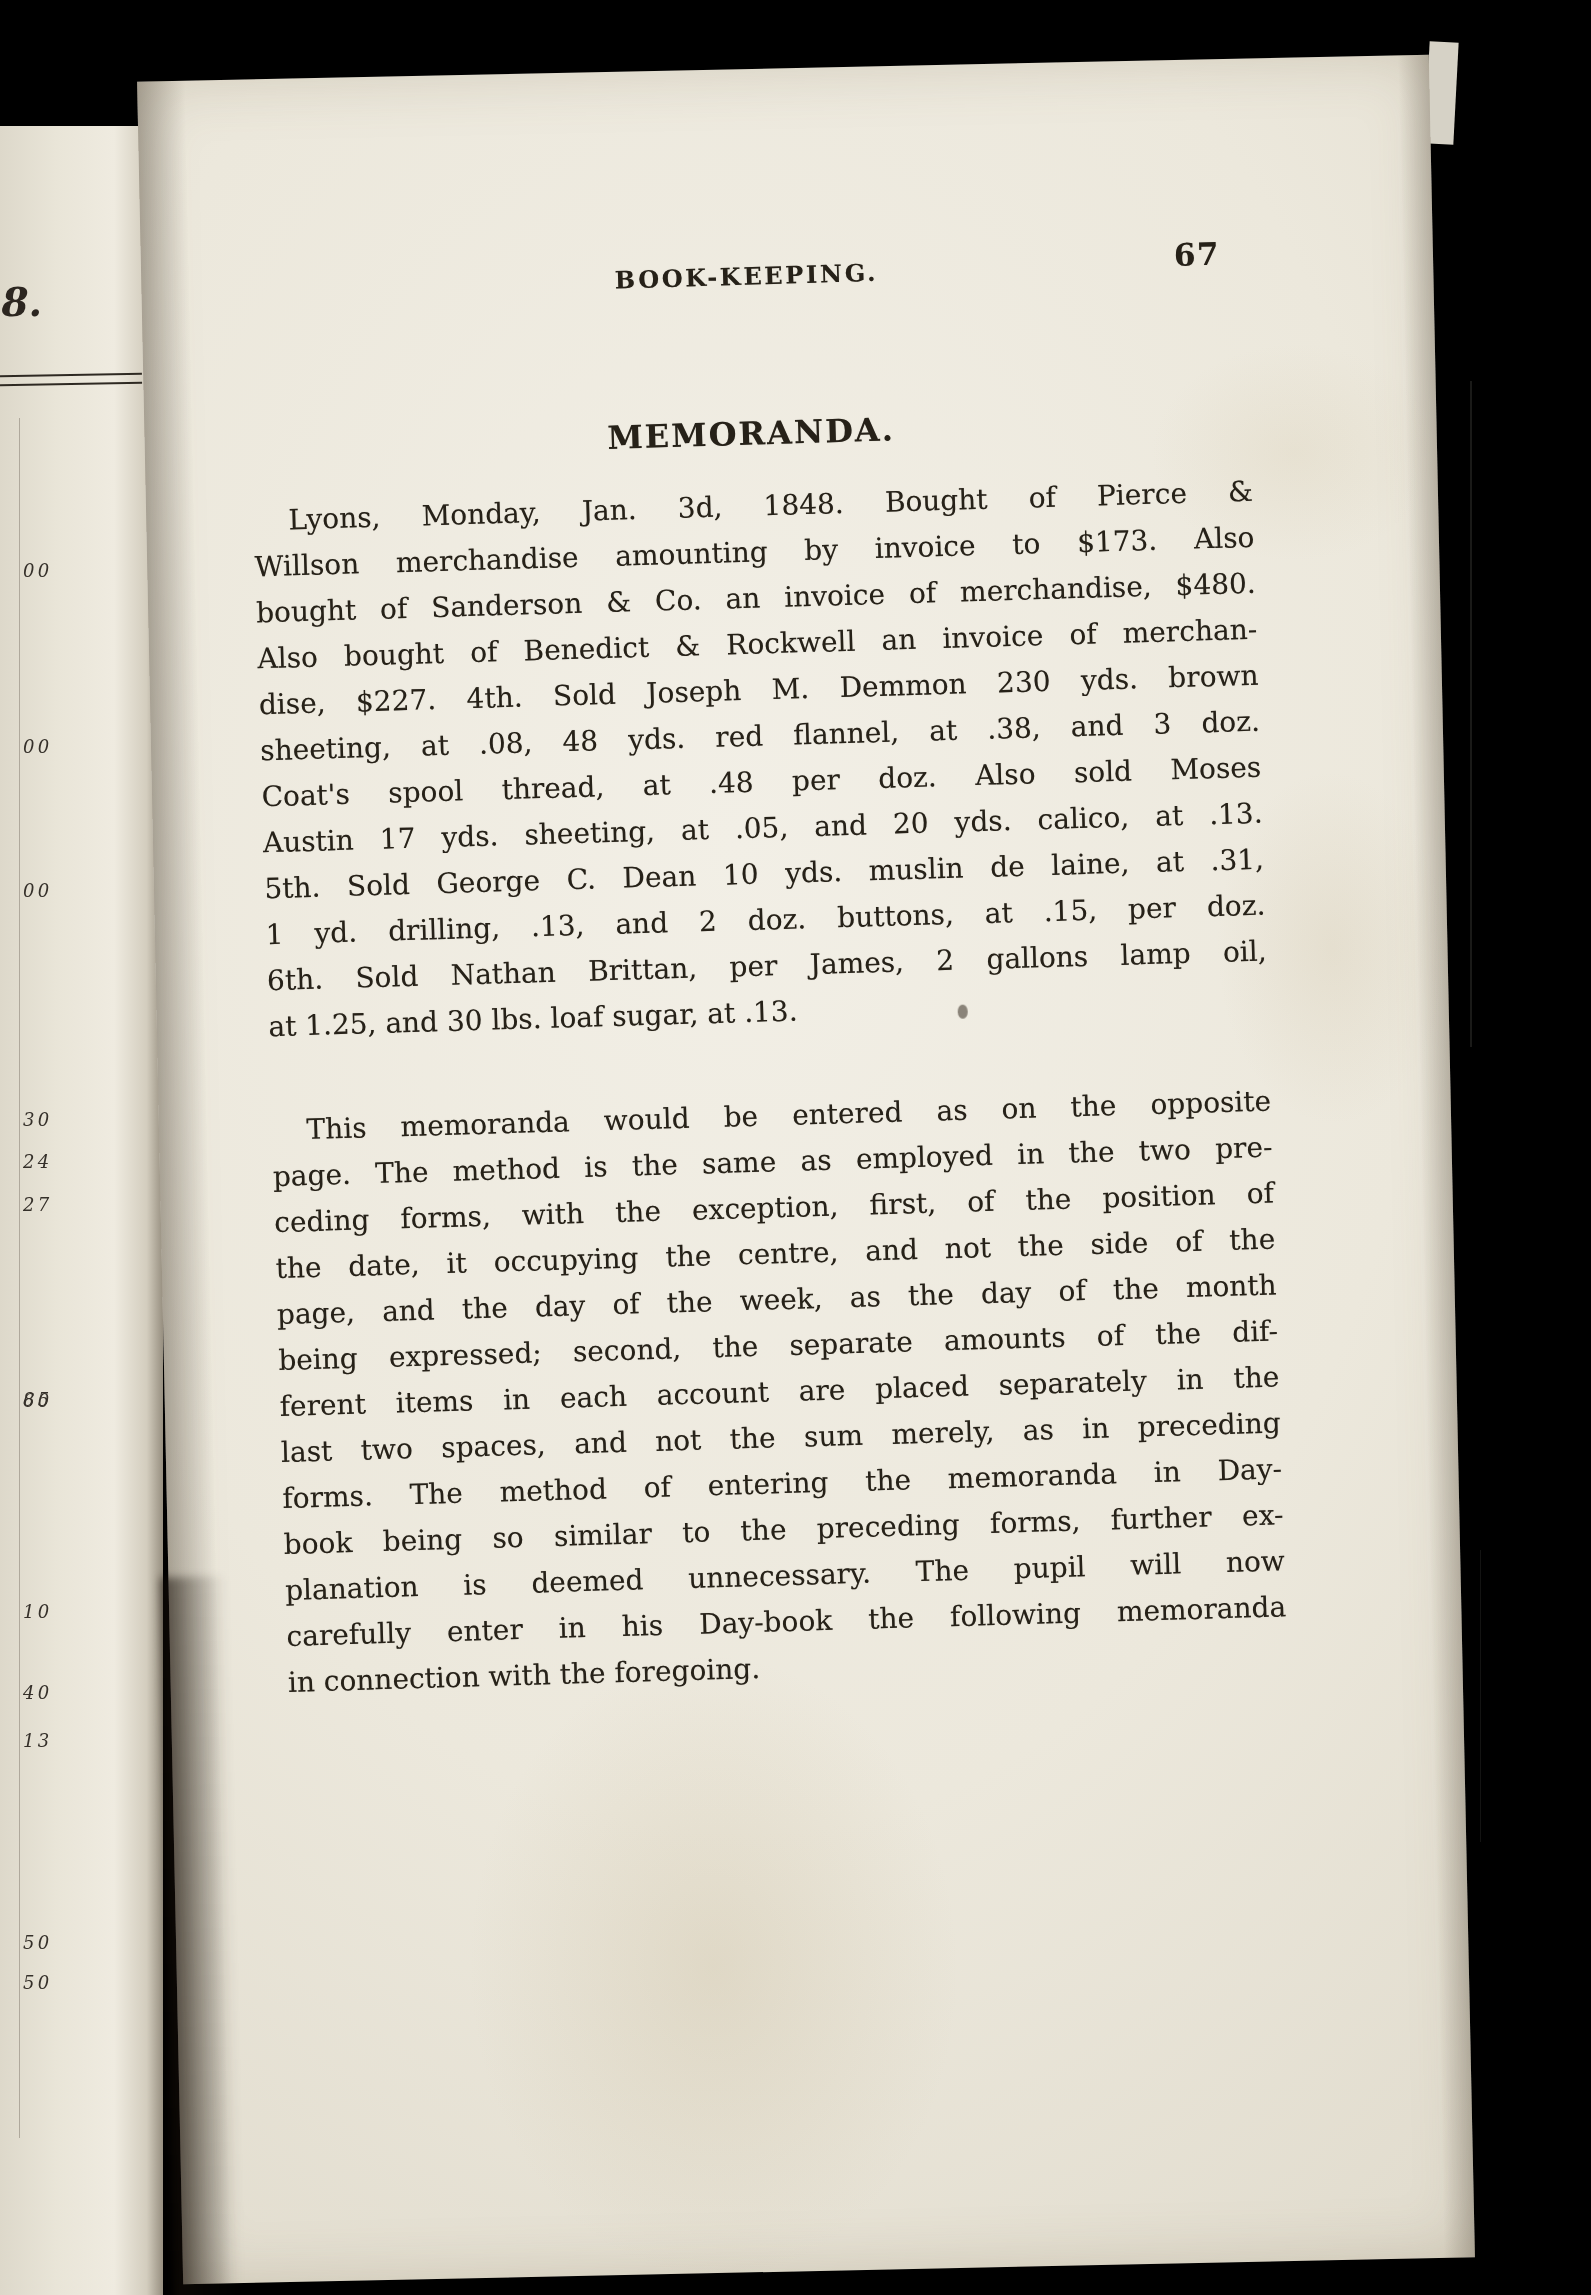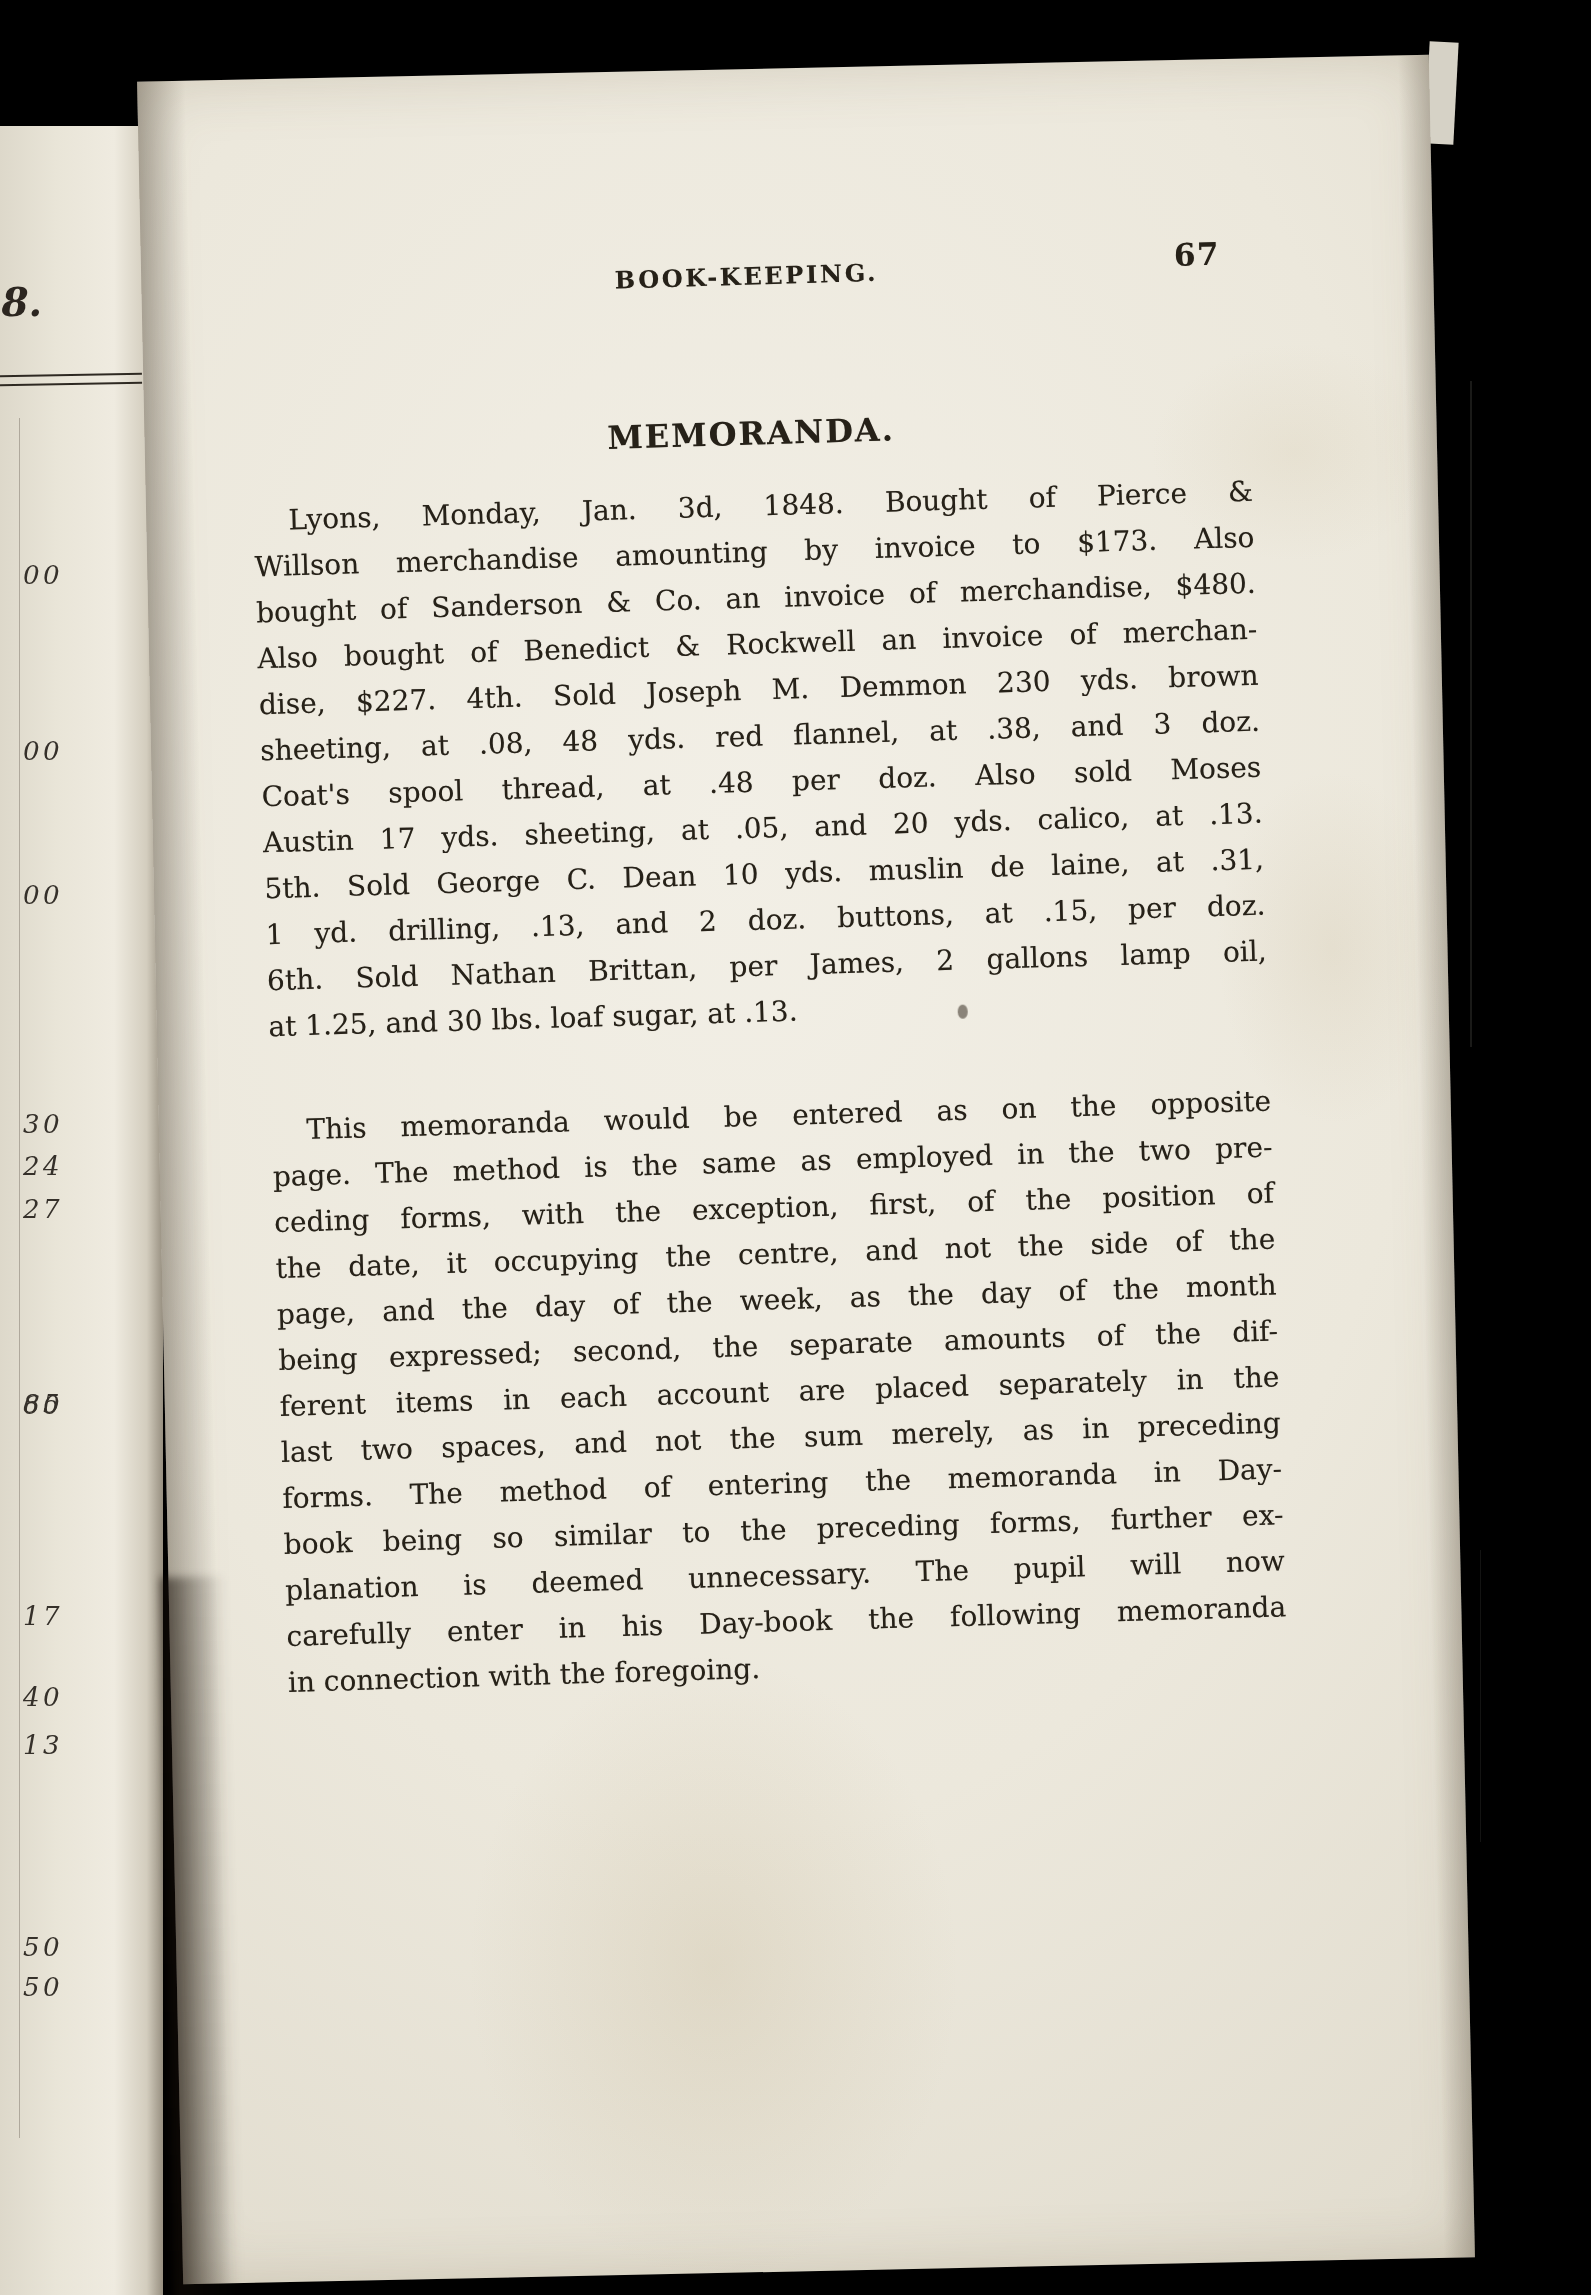--- a/index.html
+++ b/index.html
@@ -53,21 +53,21 @@
     left: 19px;
     top: 292px;
     width: 1.4px;
     height: 1720px;
     background: rgba(60, 50, 40, 0.30);
   }
   .amount {
     position: absolute;
     left: 23px;
     font-style: italic;
-    font-size: 26px;
+    font-size: 18px;
     letter-spacing: 3.4px;
     color: #35302a;
   }
 
   
   .page-behind {
     position: absolute;
     left: 1427px;
     top: 42px;
     width: 28.6px;
@@ -211,21 +211,21 @@
     <div class="double-rule"></div>
     <div class="column-rule"></div>
     <div class="amount" style="top:434px">00</div>
     <div class="amount" style="top:610px">00</div>
     <div class="amount" style="top:754px">00</div>
     <div class="amount" style="top:983px">30</div>
     <div class="amount" style="top:1025px">24</div>
     <div class="amount" style="top:1068px">27</div>
     <div class="amount" style="top:1263px">85</div>
     <div class="amount" style="top:1264px">60</div>
-    <div class="amount" style="top:1475px">17</div>
+    <div class="amount" style="top:1475px">10</div>
     <div class="amount" style="top:1604px">13</div>
     <div class="amount" style="top:1556px">40</div>
     <div class="amount" style="top:1806px">50</div>
     <div class="amount" style="top:1846px">50</div>
   </div>
 
   <div class="page-behind"></div>
 
   <div class="paper">
     <div class="edge-shadow-left"></div>

